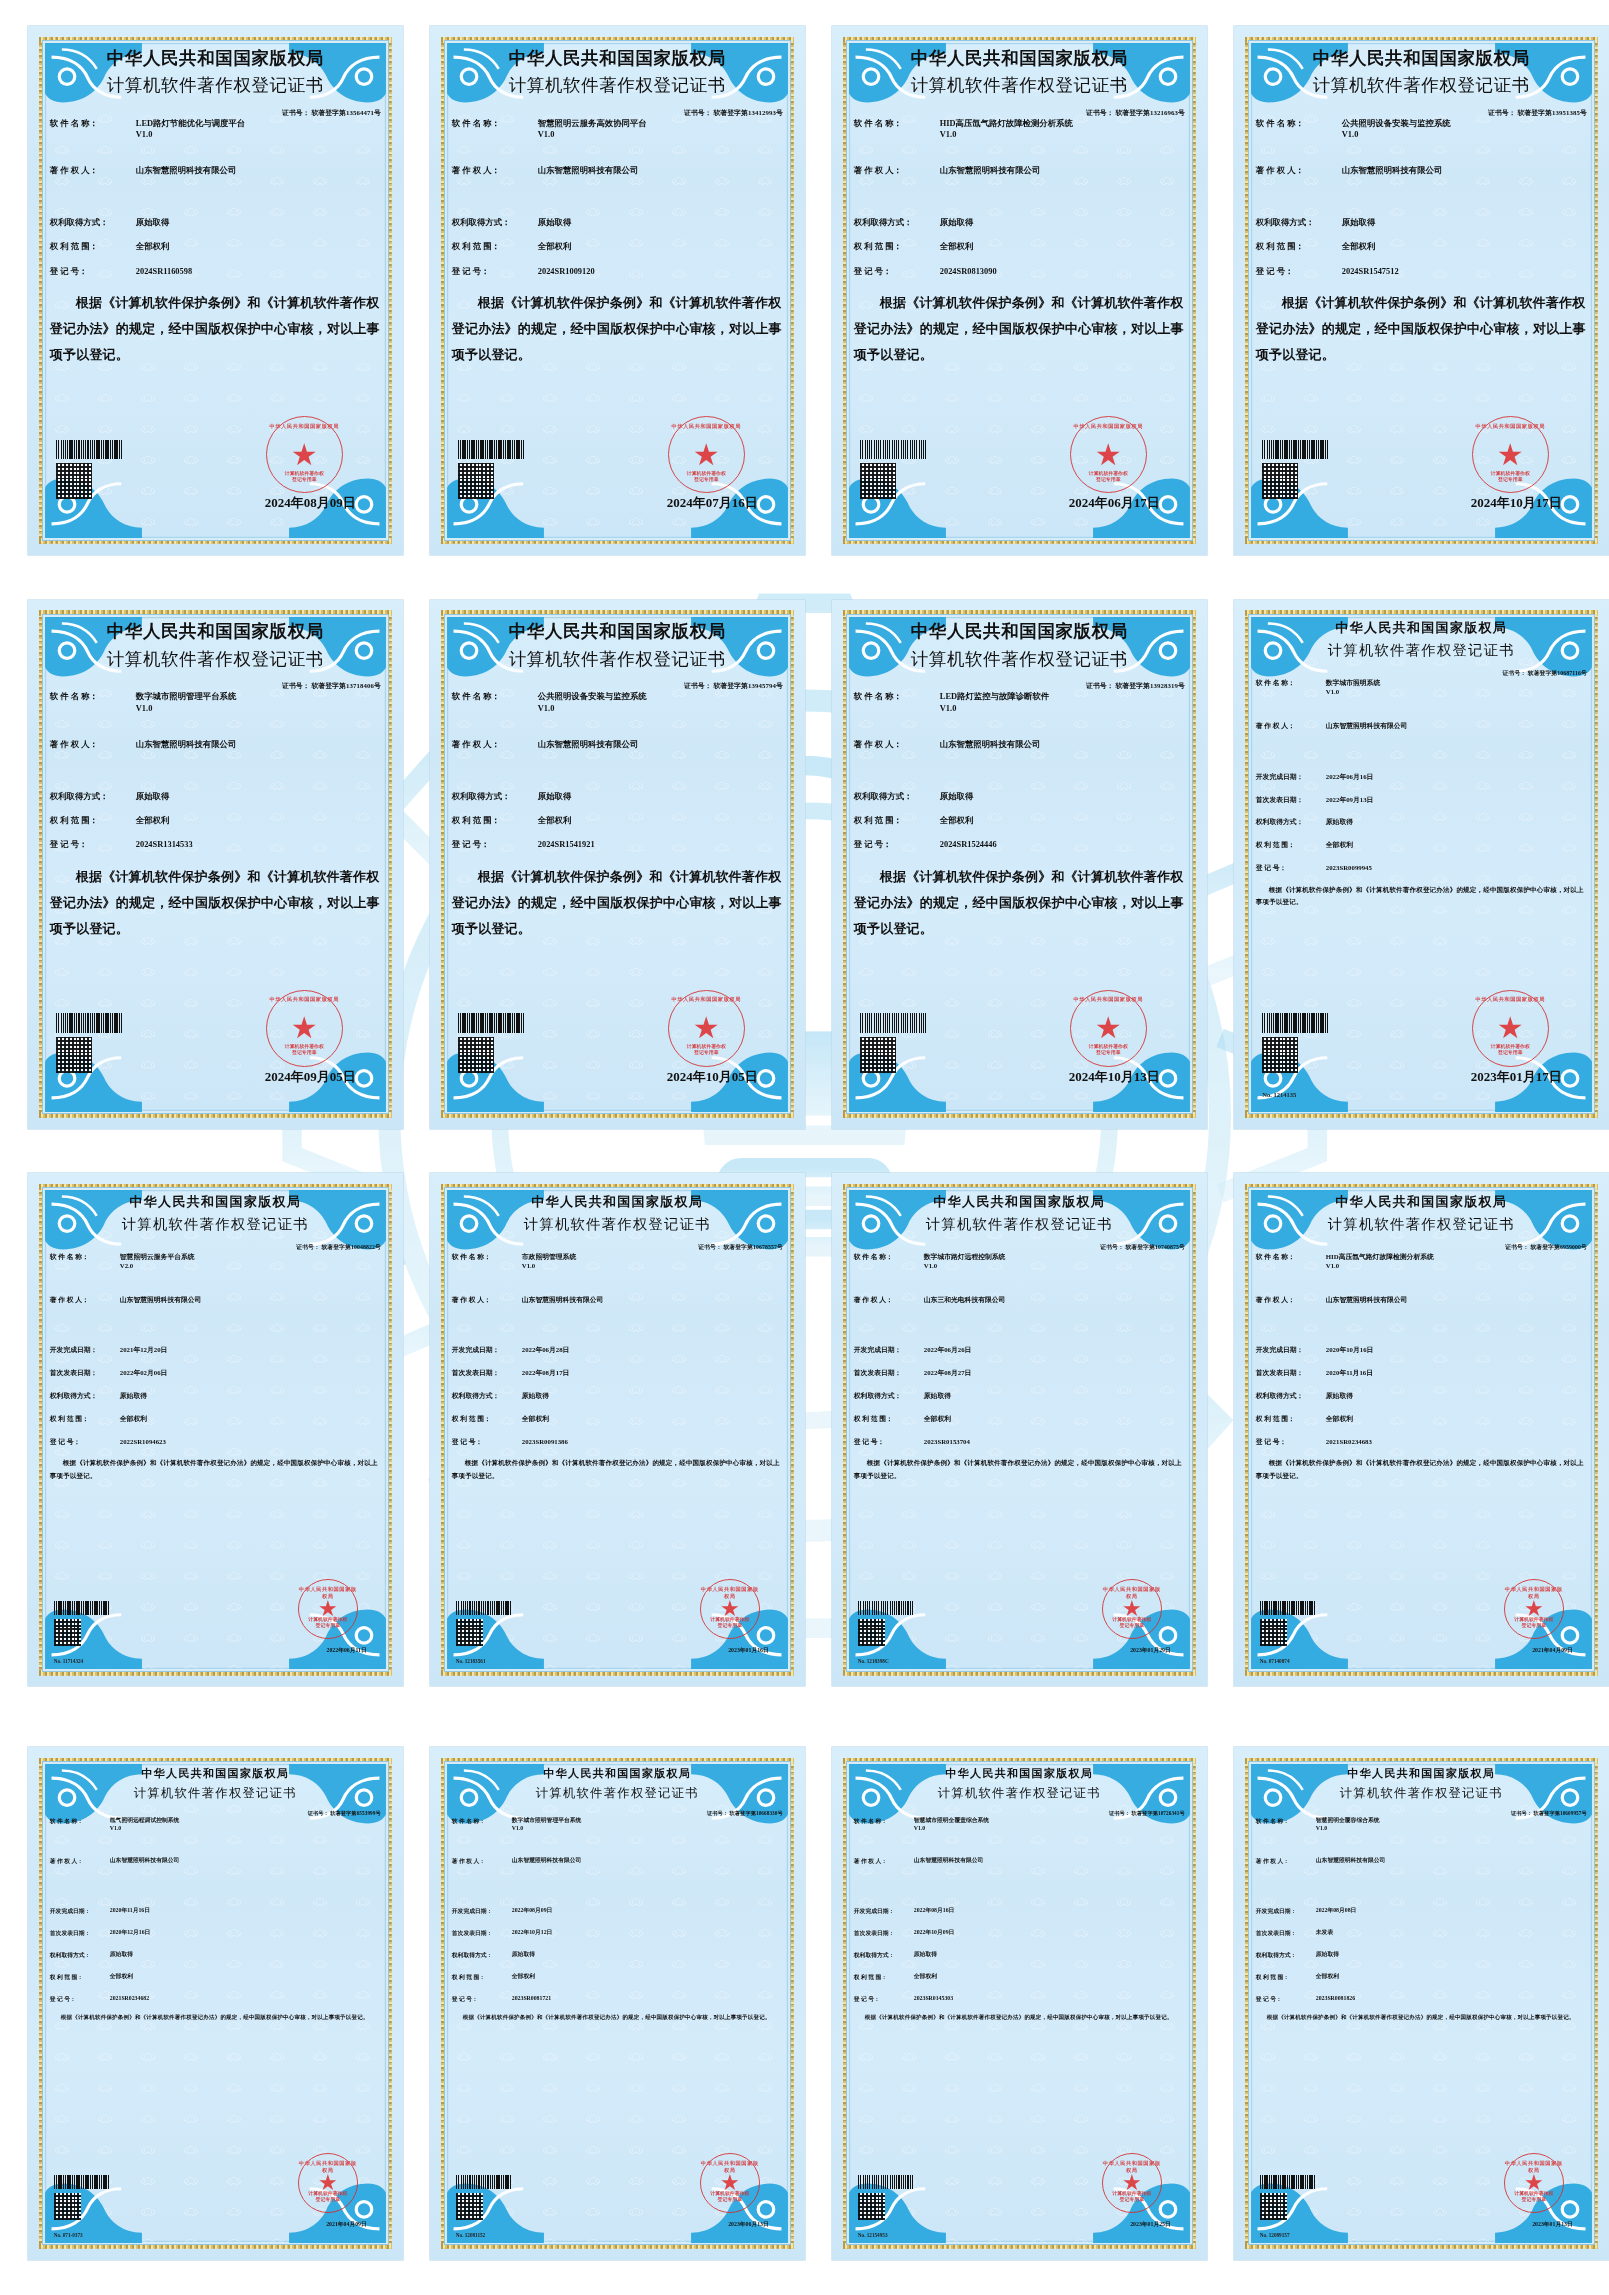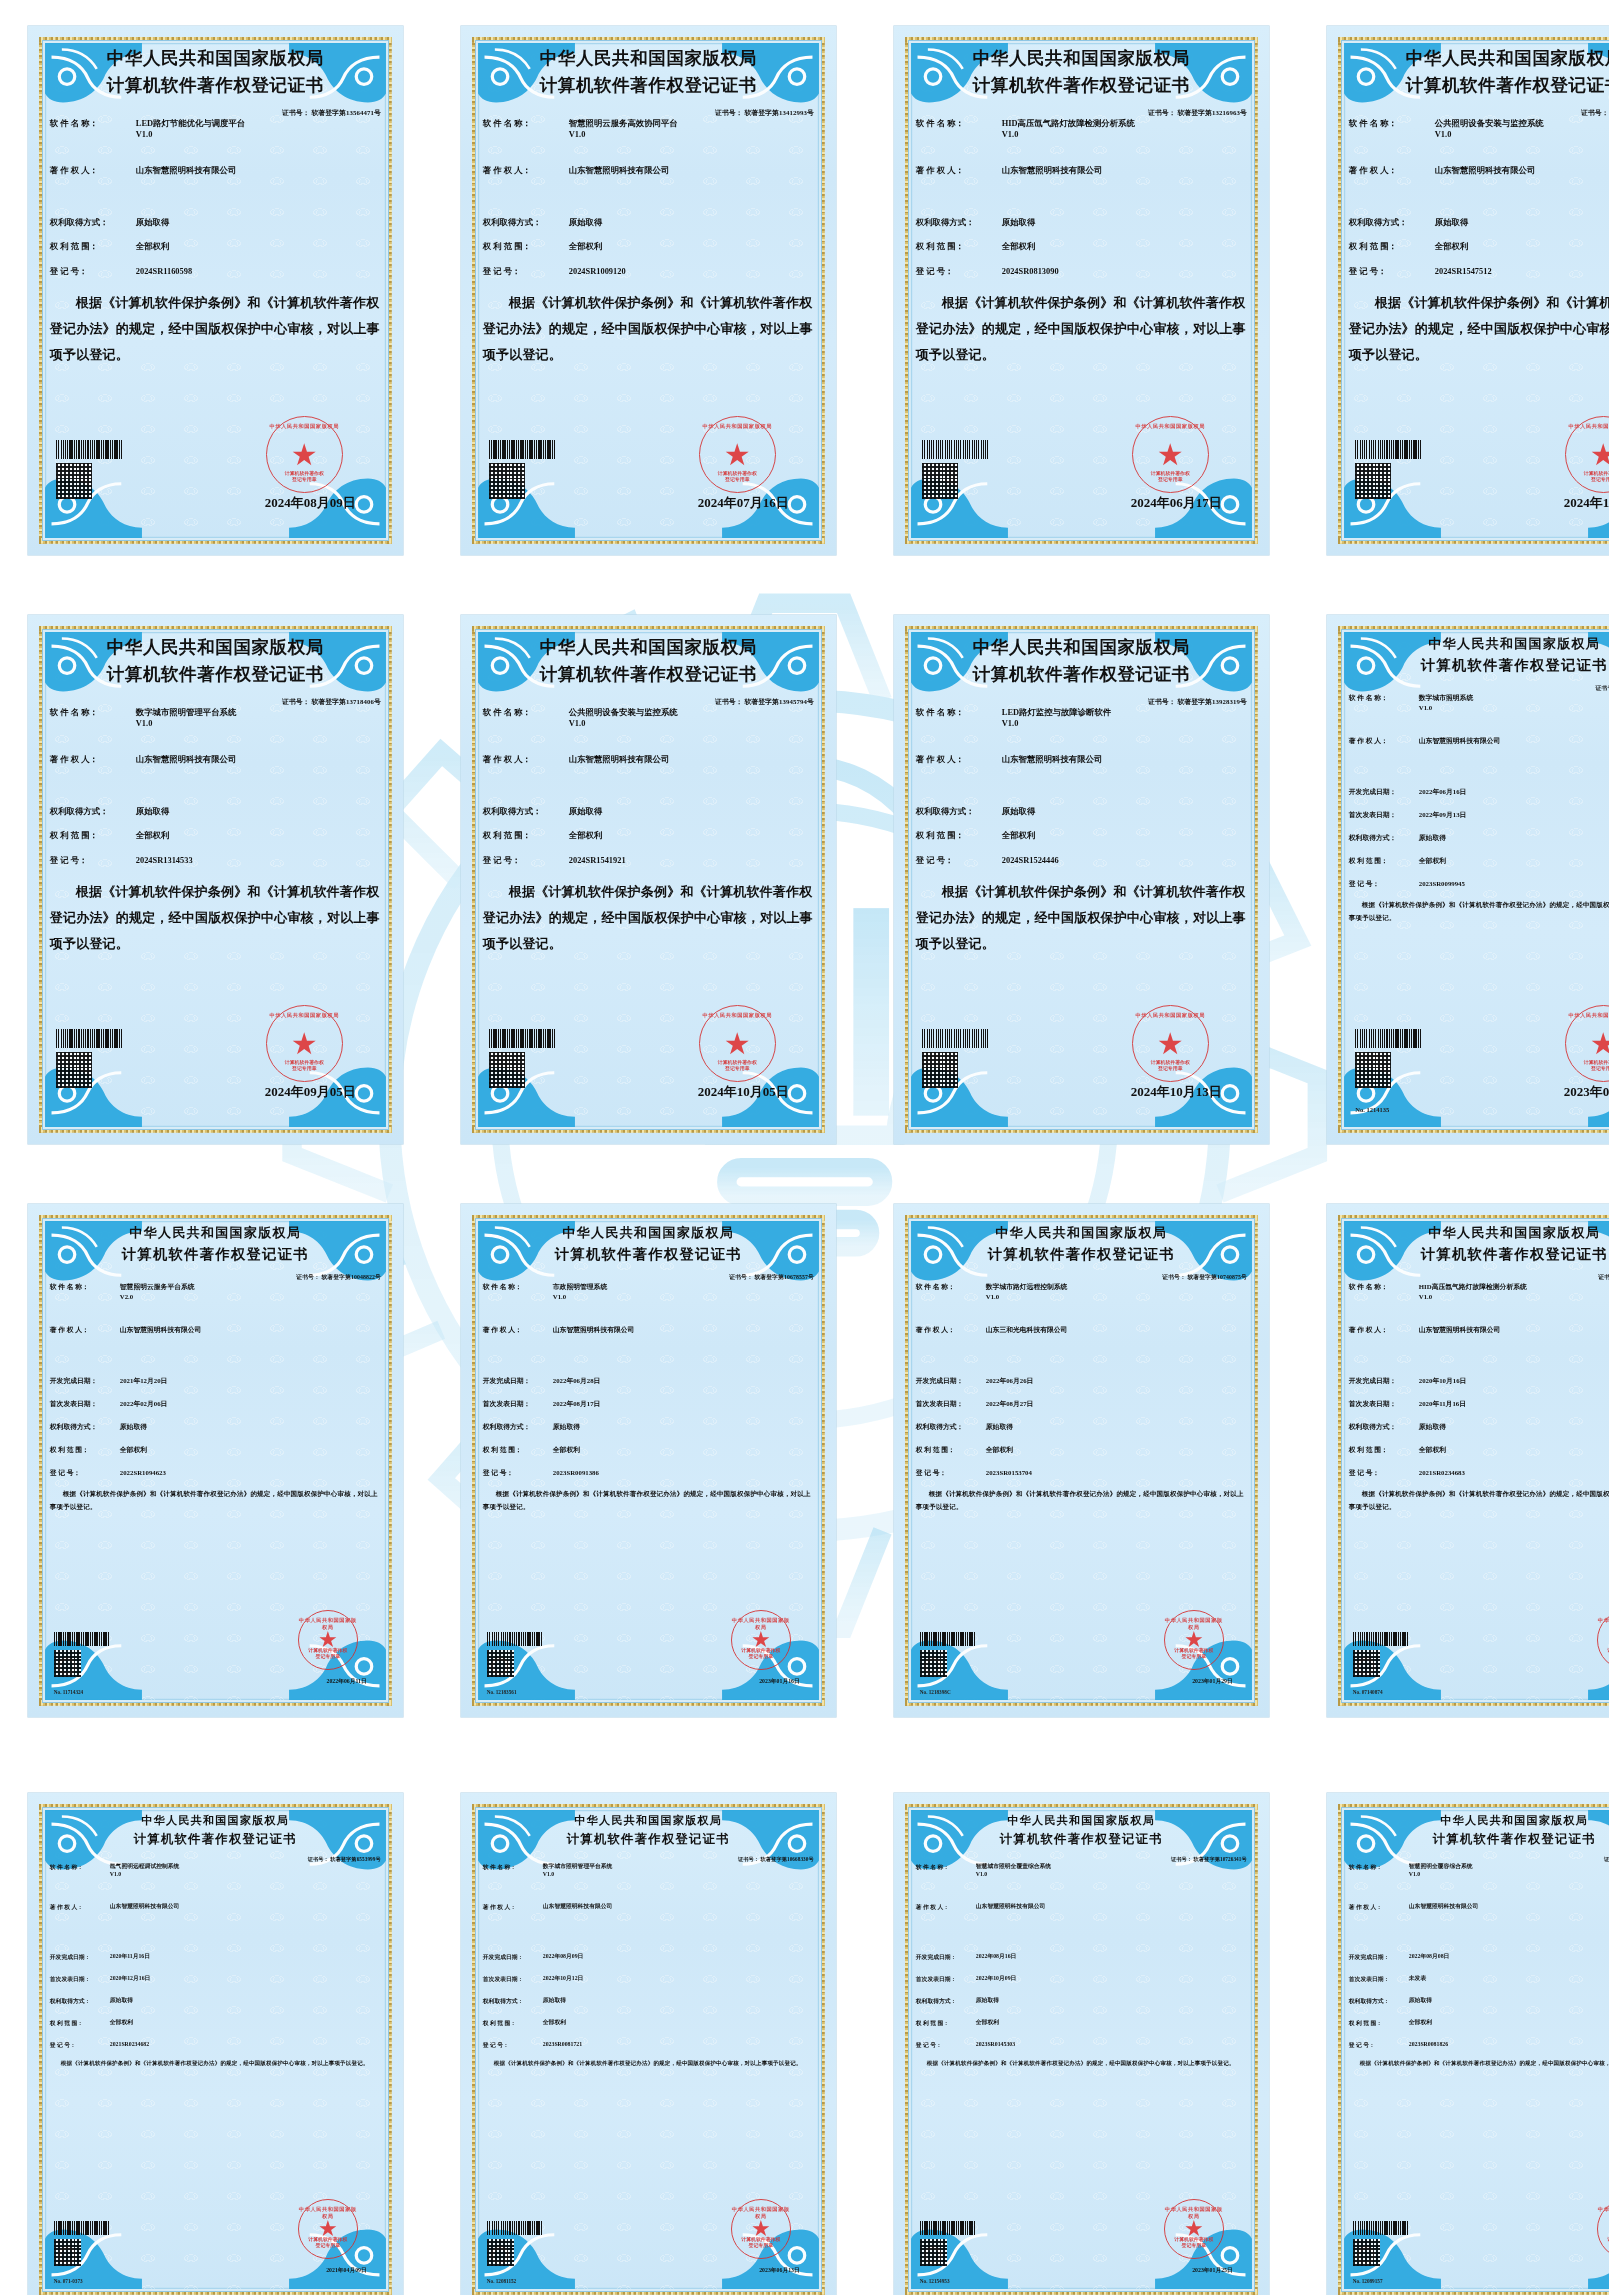--- a/index.html
+++ b/index.html
@@ -21,21 +21,20 @@
   
   #grid{
     position:absolute; left:0; top:0;
     width:1610px; height:1654px;
     display:grid;
     grid-template-columns:repeat(4, 402px);
     grid-template-rows:repeat(4, 558px);
     column-gap:0px; row-gap:15.6px;
     padding:26px 0 0 14.3px;
     z-index:2;
-    gap:31px;
   }
 
   
   .cert{
     position:relative;
     width:375px; height:529px;
     margin:0 auto;
     background:
       linear-gradient(180deg,#d8eefb 0%,#cfe8f8 28%,#d4ebfa 60%,#cbe6f7 100%);
     box-shadow:0 0 0 0.6px #bcd9ea;
@@ -82,21 +81,21 @@
   .content{
     position:absolute; inset:19.5px 22px 19.5px 22px;
     z-index:4; font-size:8.4px; color:#101010;
   }
 
   .title1{
     text-align:center; font-weight:bold; letter-spacing:1.3px;
     color:#111; white-space:nowrap;
   }
   .title2{
-    text-align:center; font-weight:bold; letter-spacing:1.3px;
+    text-align:center; font-weight:normal; letter-spacing:1.3px;
     color:#111; margin-top:3.9px; white-space:nowrap;
   }
   
   .t-big .title1{ font-size:17.5px; letter-spacing:0.6px; }
   .t-big .title2{ font-size:17.5px; letter-spacing:0.6px; }
   
   .t-sm .title1{ font-size:13px; }
   .t-sm .title2{ font-size:14.3px; }
   .t-xs .title1{ font-size:11px; }
   .t-xs .title2{ font-size:12.3px; }

